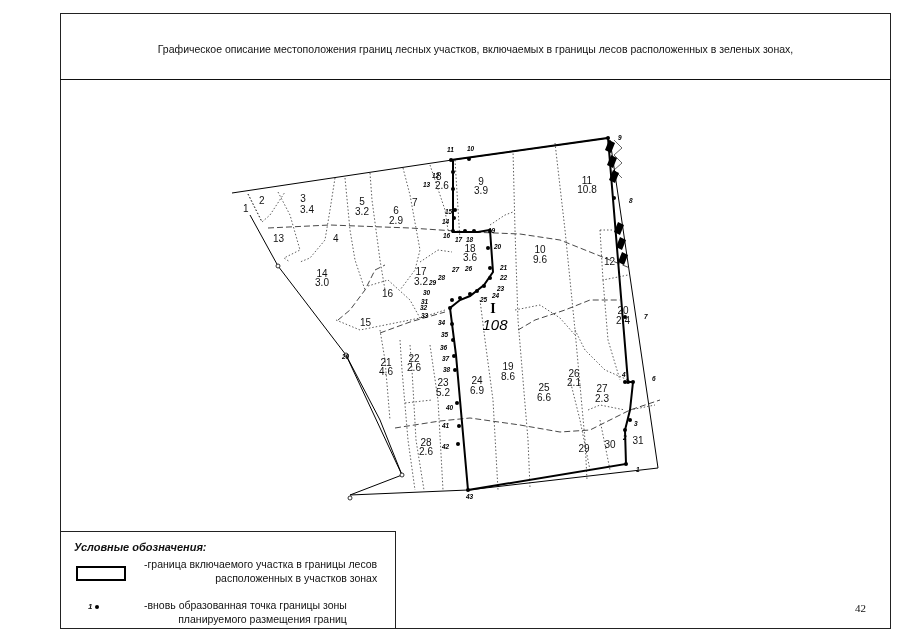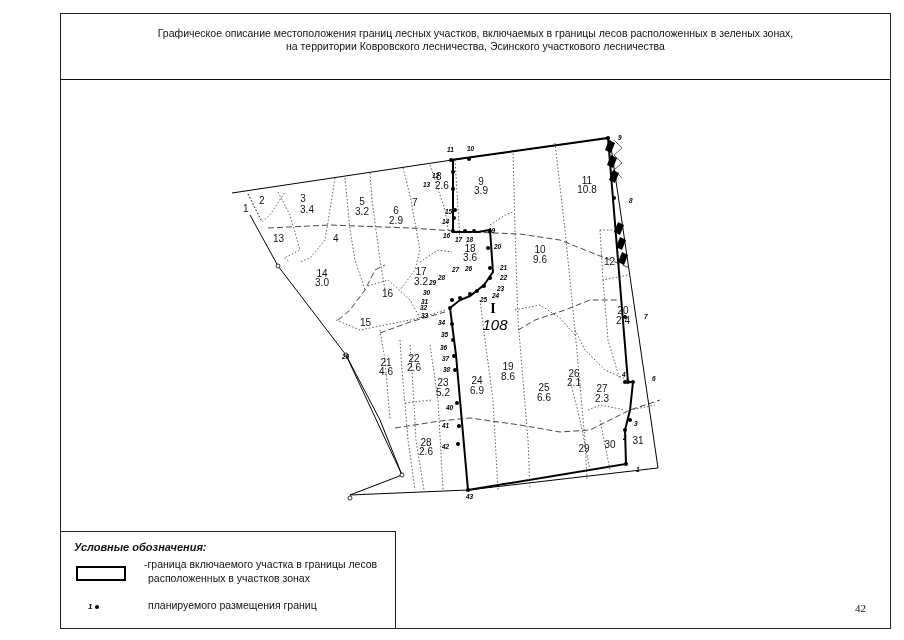--- a/index.html
+++ b/index.html
@@ -1,39 +1,38 @@
 <!DOCTYPE html>
 <html><head>
 <meta charset="utf-8">
 <style>
   html, body { margin:0; padding:0; background:#ffffff; }
   body { width:904px; height:640px; position:relative; overflow:hidden; font-family:"Liberation Sans", sans-serif; }
   .frame { position:absolute; left:60px; top:13px; width:831px; height:616px; border:1.5px solid #222; box-sizing:border-box; }
-  .header { position:absolute; left:60px; top:13px; width:831px; height:67px; border-bottom:1.5px solid #111; box-sizing:border-box; text-align:center; font-size:10.5px; line-height:12.5px; color:#111; padding-top:14px; }
+  .header { position:absolute; left:60px; top:13px; width:831px; height:67px; border-bottom:1.5px solid #111; box-sizing:border-box; text-align:center; font-size:10.5px; line-height:12.5px; color:#111; padding-top:30px; }
   .header div { white-space:nowrap; }
   svg.map { position:absolute; left:0; top:0; }
-  .legend { position:absolute; left:60px; top:531px; width:336px; height:98px; border-top:1.5px solid #222; border-right:1.5px solid #222; box-sizing:border-box; font-size:10.5px; color:#111; }
+  .legend { position:absolute; left:60px; top:531px; width:336px; height:98px; border-top:1.5px solid #222; border-right:1.5px solid #222; box-sizing:border-box; font-size:10.5px; color:#111;text-align:right; }
   .legend-title { position:absolute; left:14px; top:9px; font-weight:bold; font-style:italic; font-size:11px; }
   .legend-swatch { position:absolute; left:16px; top:34px; width:46px; height:11px; border:2.5px solid #000; }
   .legend-text1 { position:absolute; left:84px; top:25px; line-height:14px; }
   .legend-pt { position:absolute; left:28px; top:70px; font-size:8px; font-weight:bold; font-style:italic; }
   .legend-dot { display:inline-block; width:4px; height:4px; background:#000; border-radius:50%; margin-left:3px; vertical-align:middle; }
   .legend-text2 { position:absolute; left:84px; top:66px; line-height:14px; }
   .page-num { position:absolute; left:855px; top:602px; font-family:"Liberation Serif", serif; font-size:11px; color:#111; }
   .lbl { font-family:"Liberation Sans", sans-serif; font-size:10px; fill:#111; }
   .pt { font-family:"Liberation Sans", sans-serif; font-size:6.5px; font-weight:bold; font-style:italic; fill:#000; }
 </style>
 </head>
 <body>
 
 <div class="frame"></div>
 
 <div class="header">
   <div>Графическое описание местоположения границ лесных участков, включаемых в границы лесов расположенных в зеленых зонах,</div>
-  <div>на территории Ковровского лесничества, Эсинского участкового лесничества</div>
 </div>
 
 <svg class="map" width="904" height="640" viewBox="0 0 904 640">
 
   <g fill="none" stroke="#000" stroke-width="1">
     <polyline points="232,193 452,160 608,138"></polyline>
     <polyline points="250,215 278,266 346,355 402,475 350,495 468,490"></polyline>
     <polyline points="346,355 380,420 402,475"></polyline>
     <polyline points="610,140 658,468"></polyline>
     <polyline points="468,490 658,468"></polyline>
@@ -248,17 +247,18 @@
 
 <div class="legend">
   <div class="legend-title">Условные обозначения:</div>
   <div class="legend-swatch"></div>
   <div class="legend-text1">
     <div>-граница включаемого участка в границы лесов</div>
     <div style="padding-left:4px">расположенных в участков зонах</div>
   </div>
   <div class="legend-pt"><span>1</span><span class="legend-dot"></span></div>
   <div class="legend-text2">
+    <div>-вновь образованная точка границы зоны</div>
     <div style="padding-left:4px">планируемого размещения границ</div>
   </div>
 </div>
 
 <div class="page-num">42</div>
 
 </body></html>

